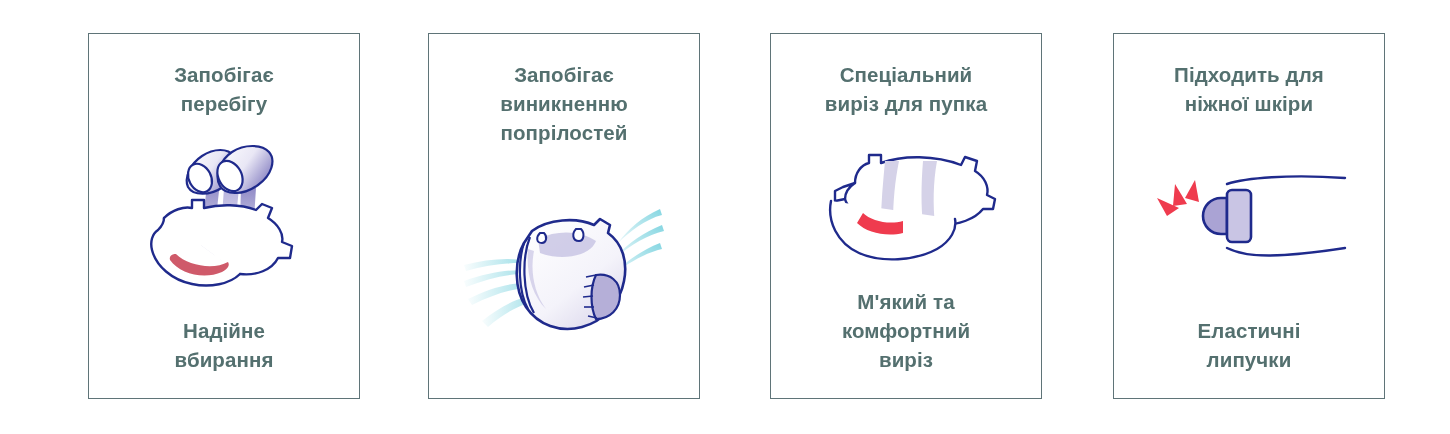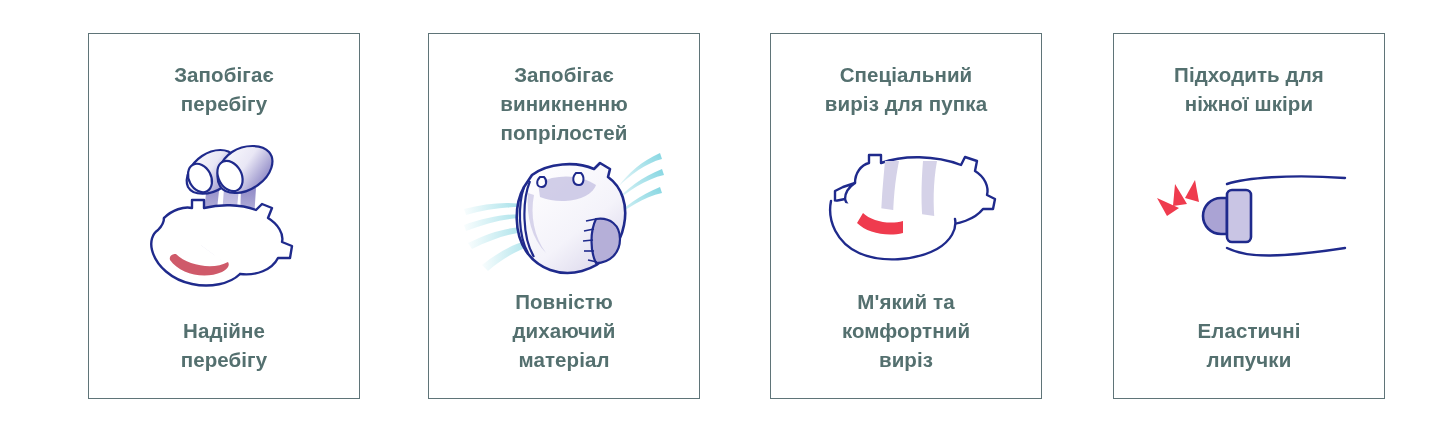--- a/index.html
+++ b/index.html
@@ -108,21 +108,21 @@
           <path d="M96 132 C86 142, 66 146, 48 142 C28 138, 12 124, 8 108
                    C6 100, 8 92, 14 88 C18 84, 20 80, 20 76" fill="#ffffff" stroke="#1f2a8c" stroke-width="2.4" stroke-linejoin="round" stroke-linecap="round"></path>
 
           <path d="M26 118 C36 132, 60 138, 78 130 C84 127, 86 123, 84 120
                    C70 128, 44 124, 32 112 C28 112, 25 114, 26 118 Z" fill="#cf5a6a"></path>
         </svg>
       </span>
     </div>
 
     <div class="card-caption">Надійне
-перебігу</div>
+вбирання</div>
   </div>
 
   <div class="feature-card card-2">
     <div class="card-title title-3lines">Запобігає
 виникненню
 попрілостей</div>
 
     <div class="card-art">
       <span>
         <svg width="200" height="140" viewBox="0 0 200 140" xmlns="http://www.w3.org/2000/svg">
@@ -171,23 +171,20 @@
             <path d="M120 104 L130 104"></path>
             <path d="M124 113 L133 115"></path>
           </g>
 
           <path d="M76 30 C72 34, 72 40, 78 40 C82 40, 84 34, 80 30 Z" fill="#ffffff" stroke="#1f2a8c" stroke-width="2"></path>
           <path d="M112 26 C108 30, 108 38, 115 38 C120 38, 121 30, 117 26 Z" fill="#ffffff" stroke="#1f2a8c" stroke-width="2"></path>
         </svg>
       </span>
     </div>
 
-    <div class="card-caption">Повністю
-дихаючий
-матеріал</div>
   </div>
 
   <div class="feature-card card-3">
     <div class="card-title title-2lines">Спеціальний
 виріз для пупка</div>
 
     <div class="card-art">
       <span>
         <svg width="190" height="120" viewBox="0 0 190 120" xmlns="http://www.w3.org/2000/svg">
 

